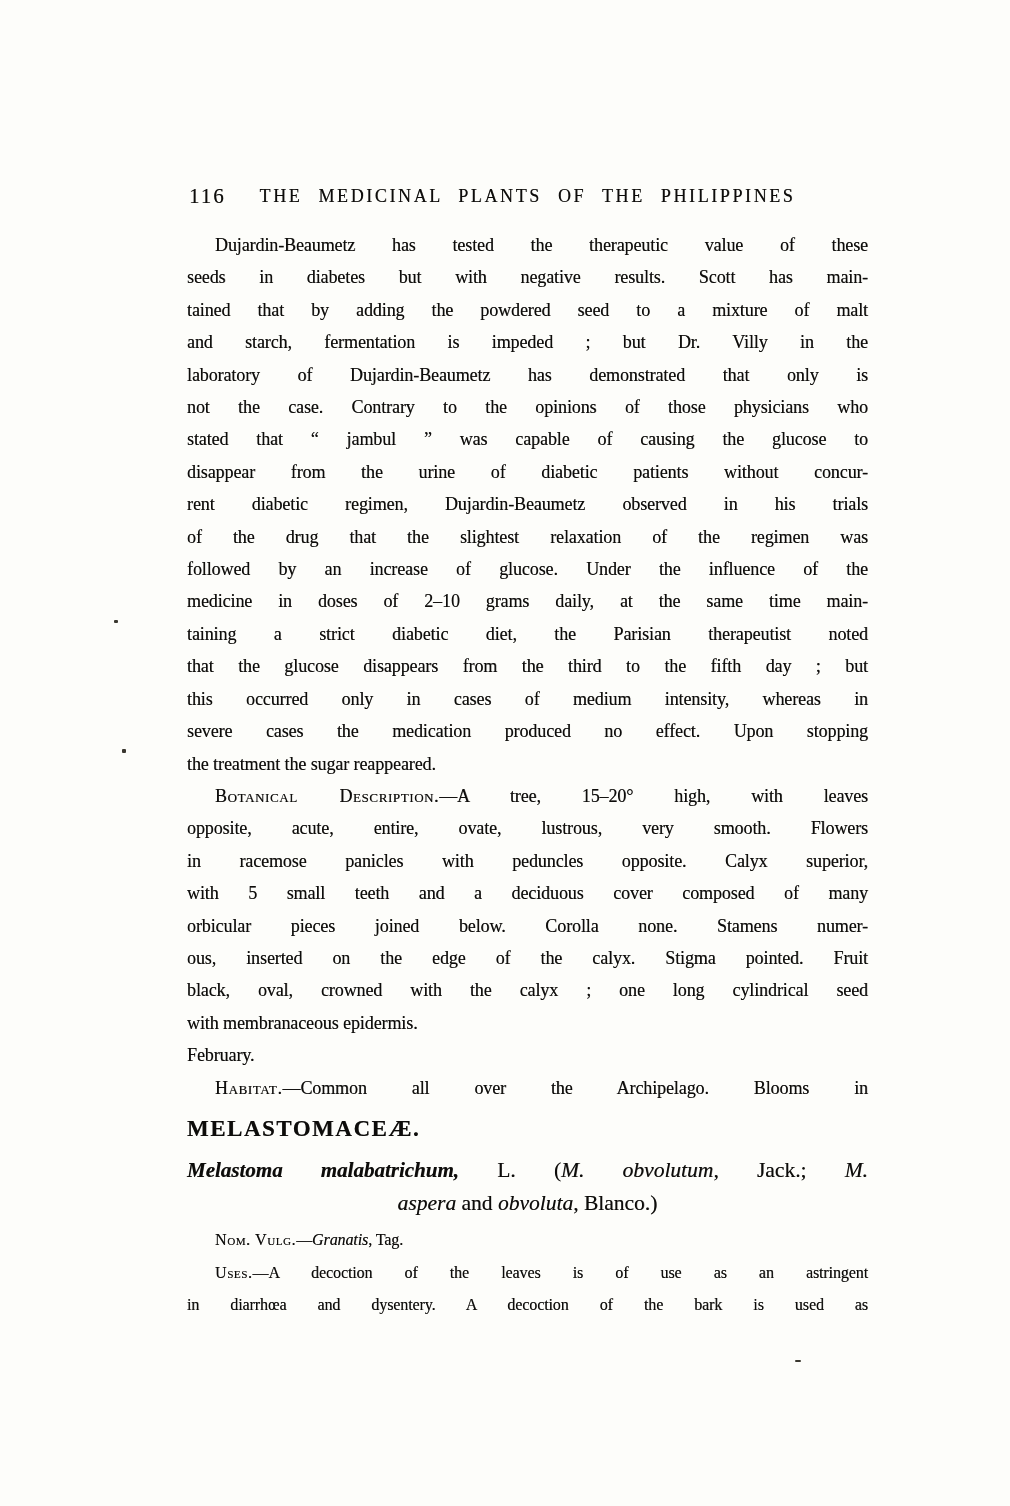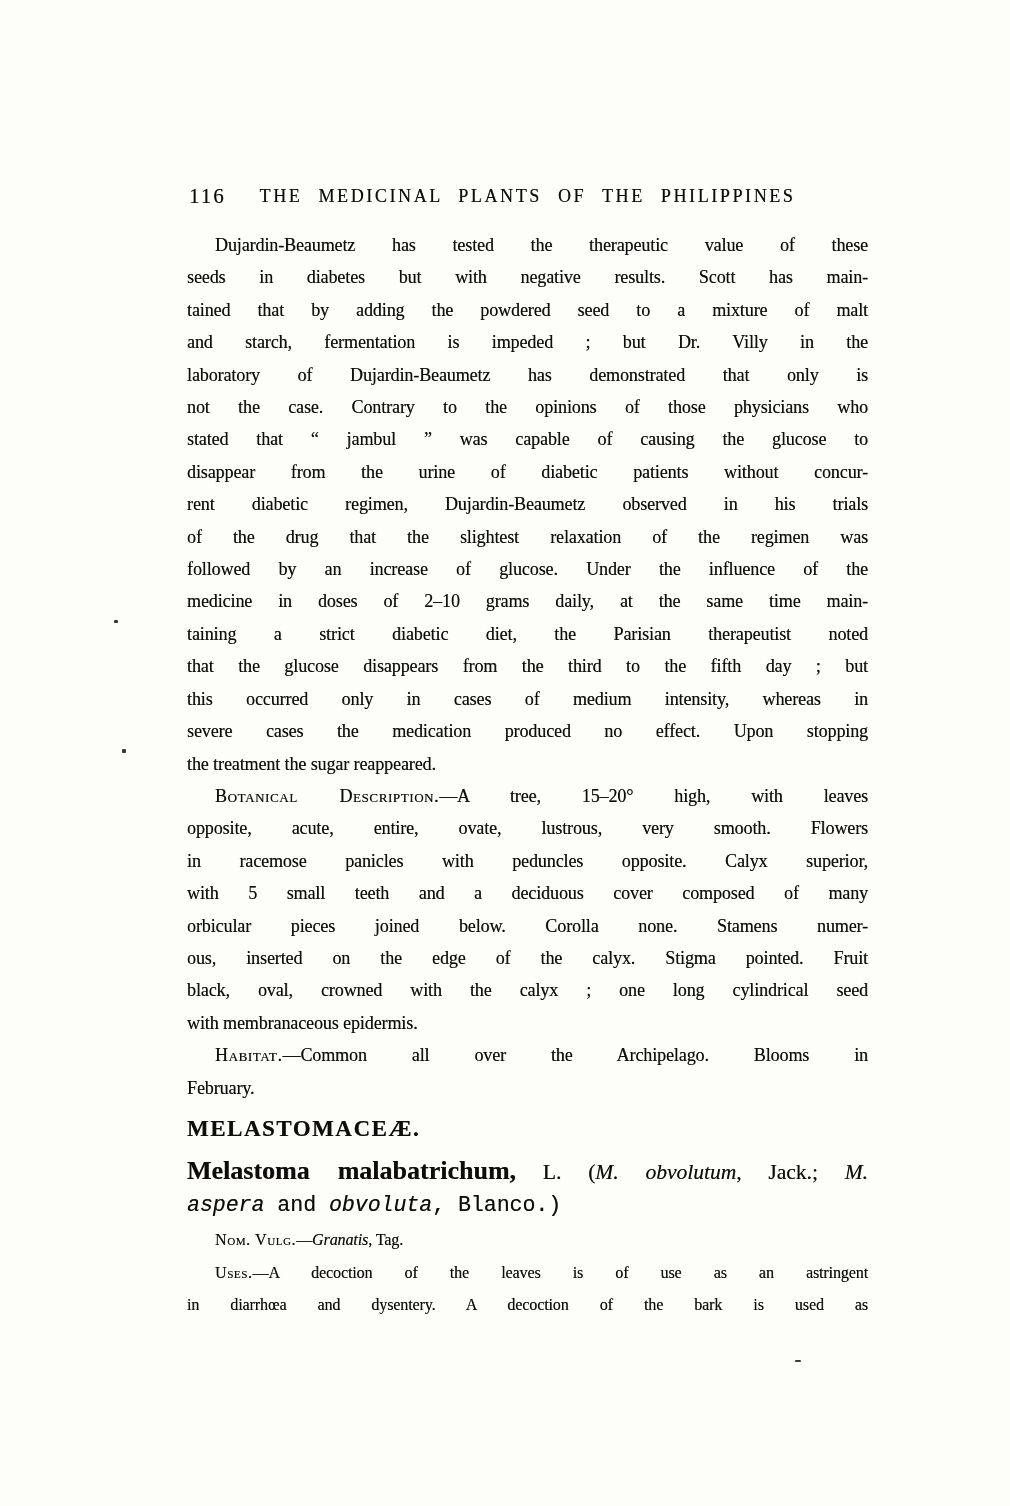--- a/index.html
+++ b/index.html
@@ -35,22 +35,22 @@
     position:absolute;left:187px;top:1116px;width:681px;
     text-align:left;font-weight:bold;font-size:23px;letter-spacing:1.5px;
   }
 
   
   .species-heading{
     position:absolute;left:187px;top:1154px;width:681px;
     font-size:21.5px;line-height:33px;
   }
   .species-l1{text-align:justify;text-align-last:justify;}
-  .species-l1 .b{font-size:26px;}
-  .species-l2{font-family:Liberation Mono, monospace;}
+  .species-l1 .b{font-size:21px;font-style:italic;}
+  .species-l2{text-align:center;}
 
   
   .nom-uses{
     position:absolute;left:187px;top:1224px;width:681px;
     font-size:16px;line-height:32.6px;letter-spacing:-0.1px;
     text-align:justify;
   }
   .nom-uses .noml{text-align-last:left;text-indent:28px;}
   .nom-uses .uses1{text-align-last:justify;text-indent:28px;}
   .nom-uses .uses2{text-align-last:justify;}
@@ -99,24 +99,24 @@
       <div class="line">opposite, acute, entire, ovate, lustrous, very smooth.  Flowers</div>
       <div class="line">in racemose panicles with peduncles opposite.  Calyx superior,</div>
       <div class="line">with 5 small teeth and a deciduous cover composed of many</div>
       <div class="line">orbicular pieces joined below.  Corolla none.  Stamens numer-</div>
       <div class="line">ous, inserted on the edge of the calyx.  Stigma pointed.  Fruit</div>
       <div class="line">black, oval, crowned with the calyx ; one long cylindrical seed</div>
       <div class="line endline">with membranaceous epidermis.</div>
     </div>
 
     <div>
+      <div class="line endline">February.</div>
       <div class="line indent">
         <span class="sc">Habitat.</span><span>—Common all over the Archipelago.  Blooms in</span>
       </div>
-      <div class="line endline">February.</div>
     </div>
   </div>
 
   <div class="family-heading">MELASTOMACEÆ.</div>
 
   <div class="species-heading">
     <div class="species-l1">
       <span class="b">Melastoma malabatrichum,</span><span> L.  (</span><span class="it">M. obvolutum</span><span>, Jack.; </span><span class="it">M.</span>
     </div>
     <div class="species-l2">

